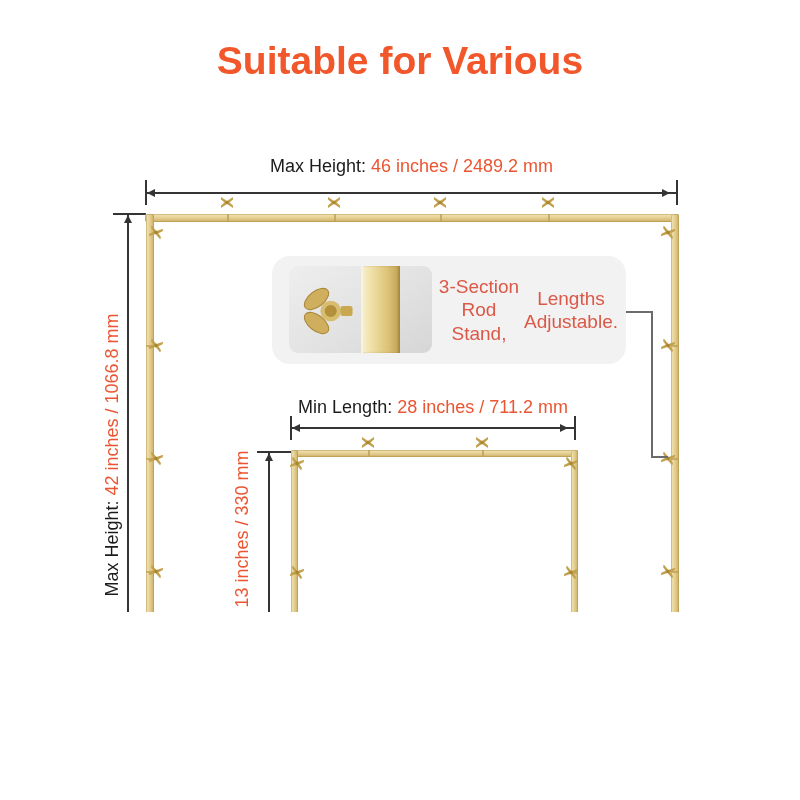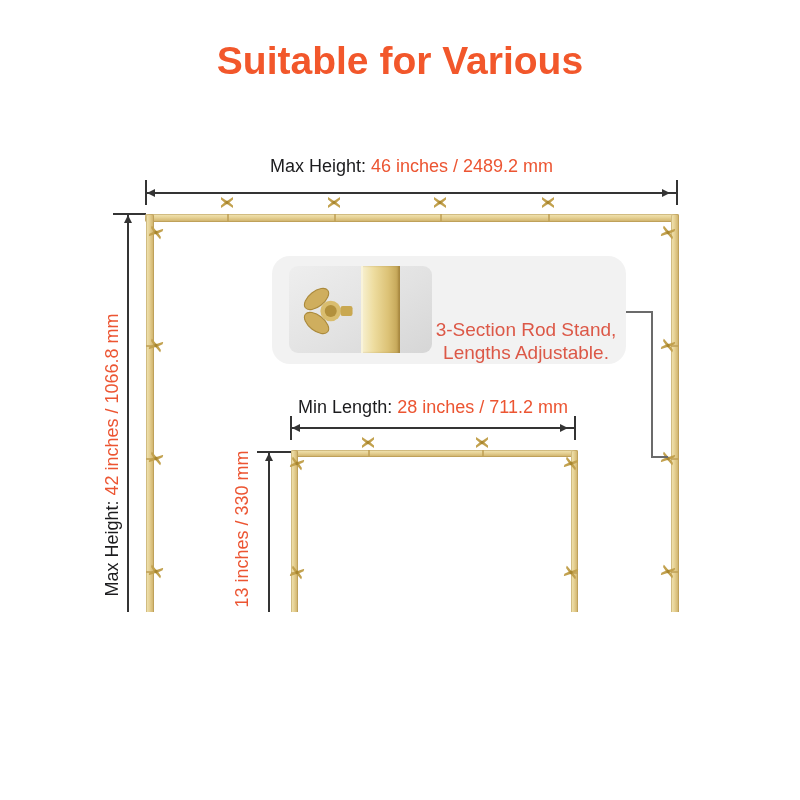--- a/index.html
+++ b/index.html
@@ -70,21 +70,21 @@
   
   .callout{position:absolute;left:272px;top:256px;width:354px;height:108px;
     background:#f2f2f2;border-radius:18px;}
   .callout .photo{position:absolute;left:17px;top:10px;width:143px;height:87px;border-radius:9px;
     background:linear-gradient(145deg,#eeeeee 0%,#e2e2e2 55%,#d6d6d6 100%);overflow:hidden;}
   .callout .rod{position:absolute;left:72px;top:0;width:37px;height:100%;
     background:linear-gradient(90deg,#f6eecb 0%,#eeddA0 28%,#dcc276 68%,#bfa052 100%);
     border-left:2px solid #f9f3da;box-shadow:inset -2px 0 2px rgba(120,90,30,.35);}
   .callout .nut-photo{position:absolute;left:11px;top:21px;width:68px;height:48px;}
   .callout .txt{position:absolute;left:162px;right:8px;top:0;height:100%;
-    display:flex;flex-direction:column;justify-content:flex-end;align-items:center;
+    display:flex;flex-direction:row;justify-content:flex-end;align-items:center;
     font-size:19px;line-height:1.22;color:var(--callout-red);text-align:center;}
   .leader{position:absolute;background:#6b6b6b;}
 </style>
 </head>
 <body>
 
 <div class="canvas">
 
   <div class="title">
     <div>Suitable for Various</div>

